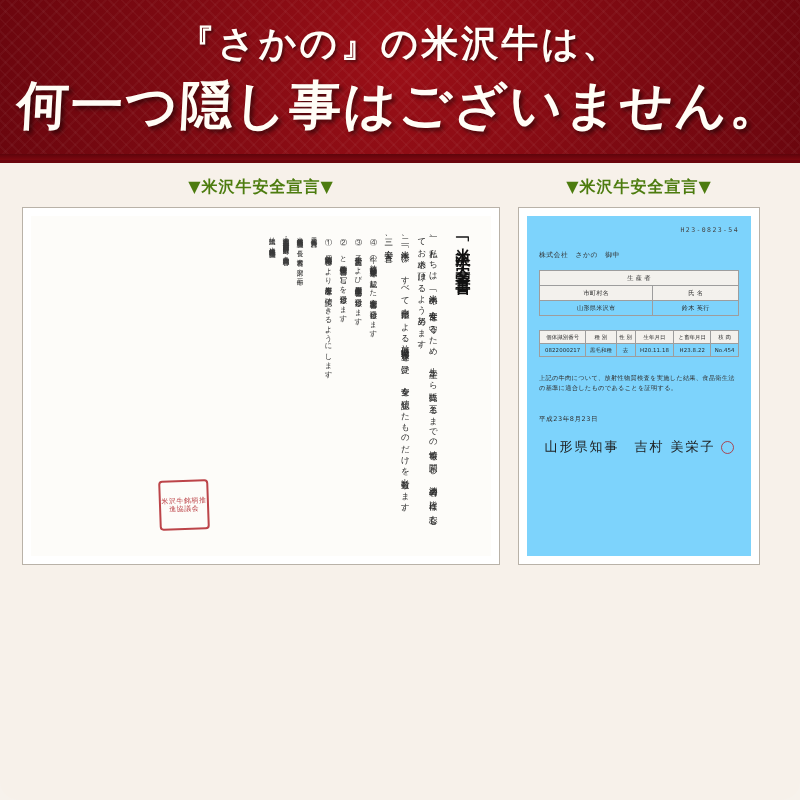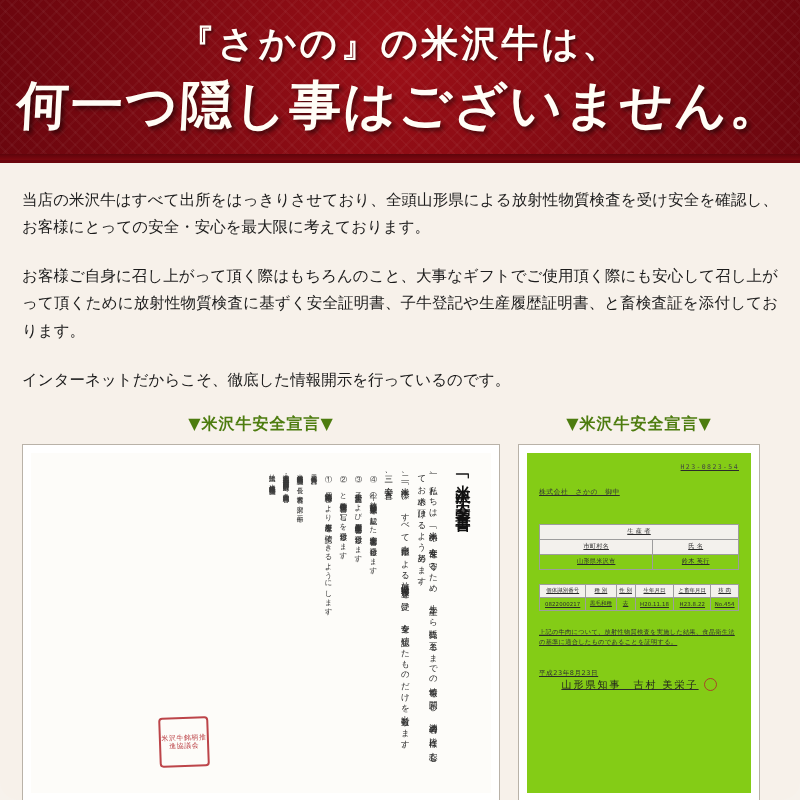--- a/index.html
+++ b/index.html
@@ -181,47 +181,46 @@
     text-align: center;
     letter-spacing: 0.5px;
     opacity: 0.85;
     transform: rotate(-2deg);
   }
 
   
   .scan-right {
     position: absolute;
     inset: 8px;
-    background: #84cc16;
+    background: #7dd3fc;
     padding: 10px 12px;
     box-sizing: border-box;
     font-family: "DejaVu Sans", "Liberation Sans", sans-serif;
     color: #2b2b2b;
-    text-decoration: underline;
   }
   .sr-code {
     text-align: right;
     font-size: 6.5px;
     letter-spacing: 1.4px;
     color: #444;
     font-family: "DejaVu Sans Mono", "Liberation Mono", monospace;
     margin-bottom: 16px;
   }
   .sr-title {
     text-align: center;
     font-size: 9.2px;
     font-weight: bold;
     letter-spacing: 0.4px;
     margin-bottom: 16px;
     color: #1d1d1d;
   }
   .sr-addr {
     font-size: 6.8px;
     letter-spacing: 0.5px;
-    margin-bottom: 27px;
+    margin-bottom: 10px;
     color: #333;
   }
   .sr-table {
     width: 100%;
     border-collapse: collapse;
     font-size: 6.2px;
     margin-bottom: 14px;
   }
   .sr-table th, .sr-table td {
     border: 1px solid #9d9d9d;
@@ -251,24 +250,25 @@
     font-size: 6.2px;
     line-height: 1.6;
     letter-spacing: 0.3px;
     color: #303030;
     margin-bottom: 22px;
   }
   .sr-date {
     font-size: 6.5px;
     letter-spacing: 0.6px;
     color: #303030;
+    margin-bottom: 14px;
   }
   .sr-sign {
     text-align: center;
-    font-size: 10px;
+    font-size: 13px;
     letter-spacing: 2px;
     color: #1d1d1d;
     position: relative;
   }
   .sr-sign .seal {
     display: inline-block;
     width: 11px;
     height: 11px;
     border: 1.2px solid #b1242b;
     border-radius: 50%;
@@ -282,25 +282,20 @@
 
 <div class="page">
 
   <div class="banner">
     <div class="banner-inner">
       <div class="banner-line1">『さかの』の米沢牛は、</div>
       <div class="banner-line2">何一つ隠し事はございません。</div>
     </div>
   </div>
 
-  <div class="body-copy">
-    <p>当店の米沢牛はすべて出所をはっきりさせており、全頭山形県による放射性物質検査を受け安全を確認し、お客様にとっての安全・安心を最大限に考えております。</p>
-    <p>お客様ご自身に召し上がって頂く際はもちろんのこと、大事なギフトでご使用頂く際にも安心して召し上がって頂くために放射性物質検査に基ずく安全証明書、子牛登記や生産履歴証明書、と畜検査証を添付しております。</p>
-    <p>インターネットだからこそ、徹底した情報開示を行っているのです。</p>
-  </div>
 
   <div class="cert-section">
 
     <div class="cert-col left">
       <div class="cert-caption">▼米沢牛安全宣言▼</div>
       <div class="cert-frame left">
         <div class="scan-left">
           <div class="vline title">「米沢牛」安全宣言書</div>
           <div class="vline">一、私たちは、「米沢牛」の安全性を守るため、生産から販売に至るまでの情報を開示し、消費者の皆様に安心してお求め頂けるよう努めます。</div>
           <div class="vline">二、「米沢牛」は、すべて山形県による放射性物質検査を受け、安全を確認したものだけを出荷致します。</div>

